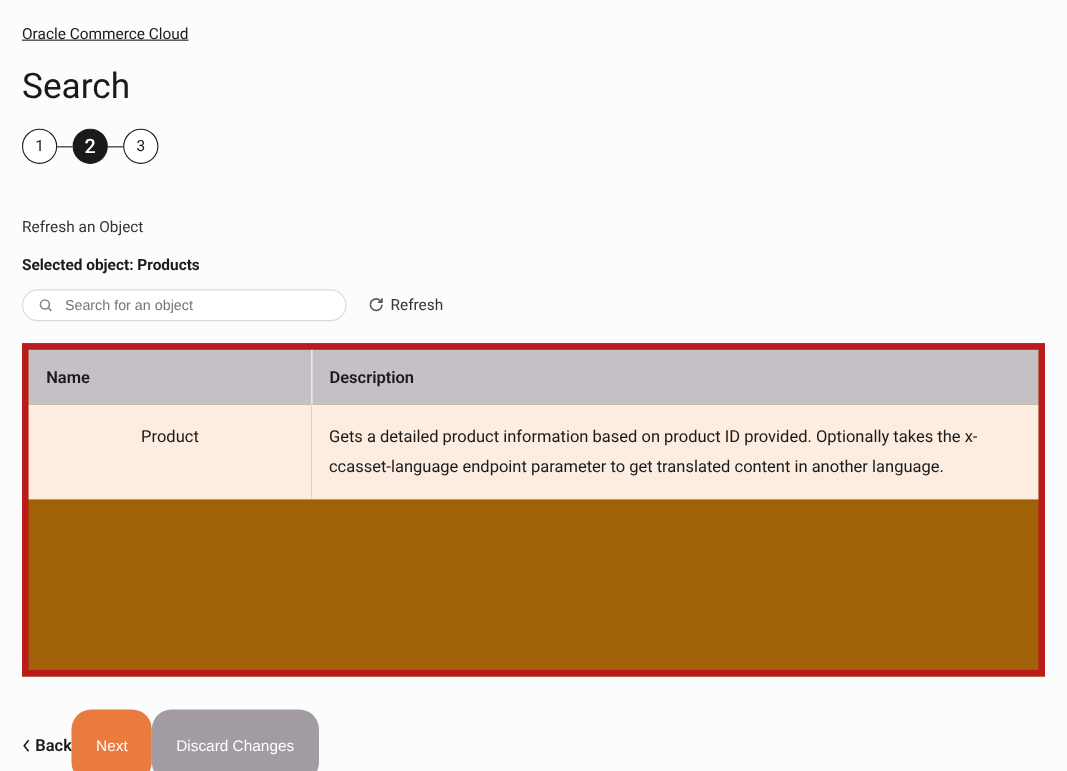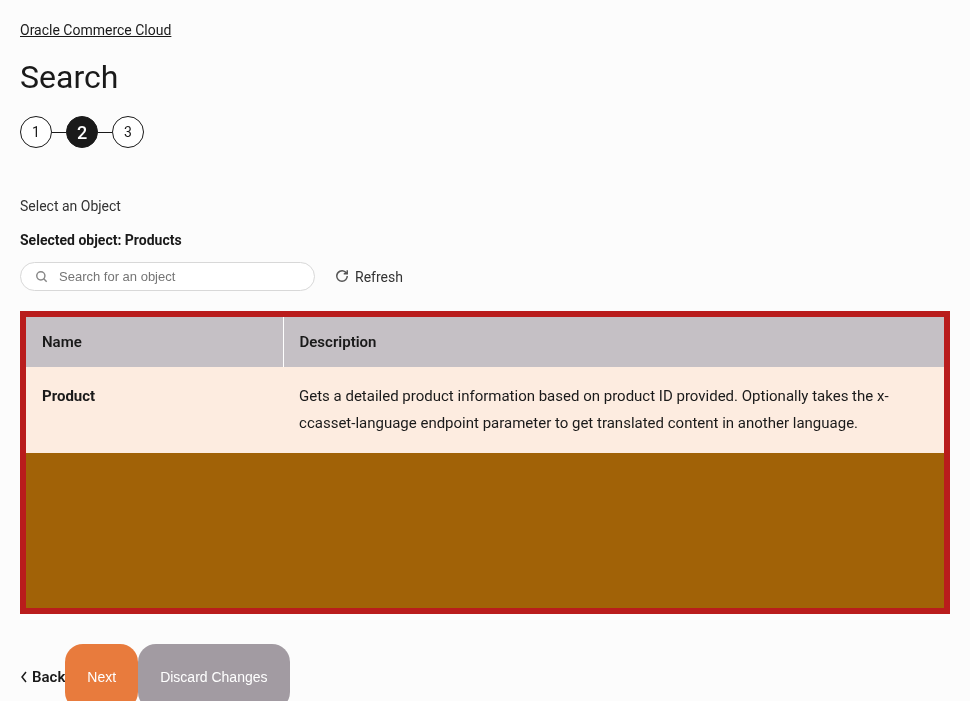--- a/index.html
+++ b/index.html
@@ -137,21 +137,22 @@
       background: #fdece0;
     }
     td {
       font-size: 15px;
       color: #1a1a1a;
       padding: 16px 16px;
       vertical-align: top;
       line-height: 1.8;
     }
     td:first-child {
-      font-weight: 700;
+      font-weight: 400;
+      text-align: center;
     }
     .footer-buttons {
       display: flex;
       align-items: center;
       margin-top: 30px;
     }
     .back-link {
       display: flex;
       align-items: center;
       gap: 4px;
@@ -187,21 +188,21 @@
 <h1 class="page-title">Search</h1>
 
 <div class="stepper">
   <div class="step-circle">1</div>
   <div class="step-connector"></div>
   <div class="step-circle active">2</div>
   <div class="step-connector"></div>
   <div class="step-circle">3</div>
 </div>
 
-<div class="section-label">Select an Object</div>
+<div class="section-label">Refresh an Object</div>
 
 <div class="info-row">
   <div class="selected-line">Selected object: Products</div>
 </div>
 
 <div class="info-row">
   <div class="search-refresh-group">
     <div class="search-box">
       <svg width="14" height="14" viewBox="0 0 24 24" fill="none" stroke="#888" stroke-width="2.5">
         <circle cx="10" cy="10" r="7"></circle>

